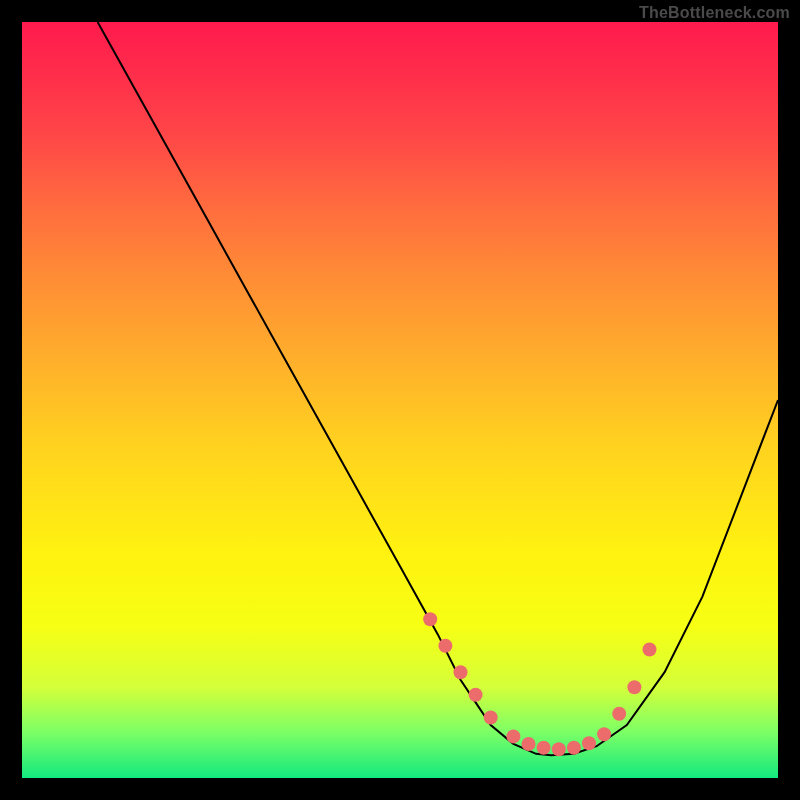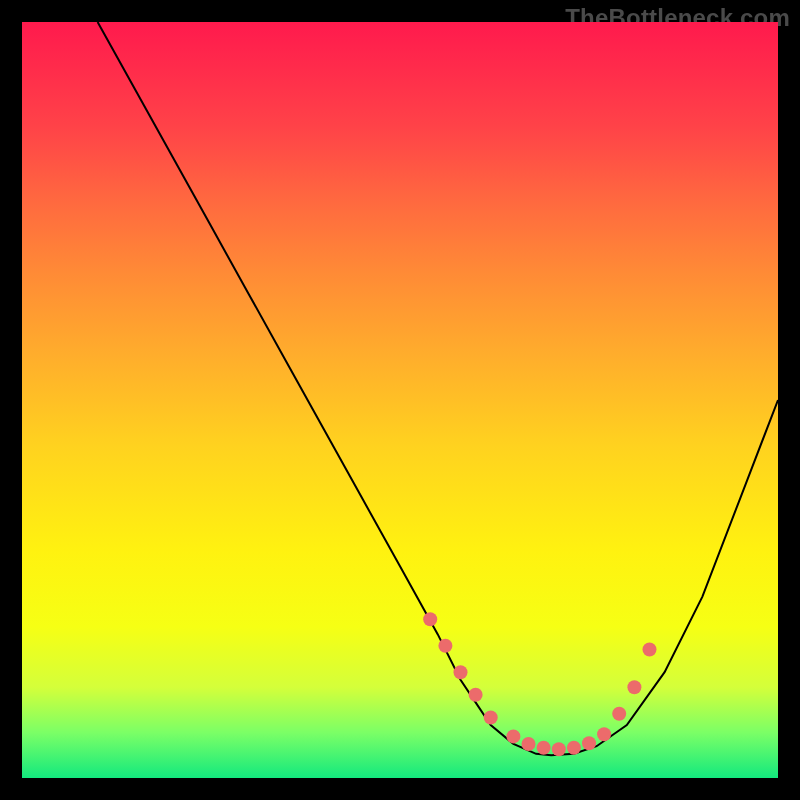--- a/index.html
+++ b/index.html
@@ -42,21 +42,21 @@
       #d4ff3a 88%,
       #7bff66 94%,
       #13e97e 100%
     );
   }
   .watermark {
     position: absolute;
     top: 4px;
     right: 10px;
     color: #4a4a4a;
-    font-size: 24px;
+    font-size: 16px;
     font-weight: 600;
     letter-spacing: 0.2px;
     user-select: none;
   }
   svg.curve {
     position: absolute;
     inset: 0;
   }
 </style>
 </head>

